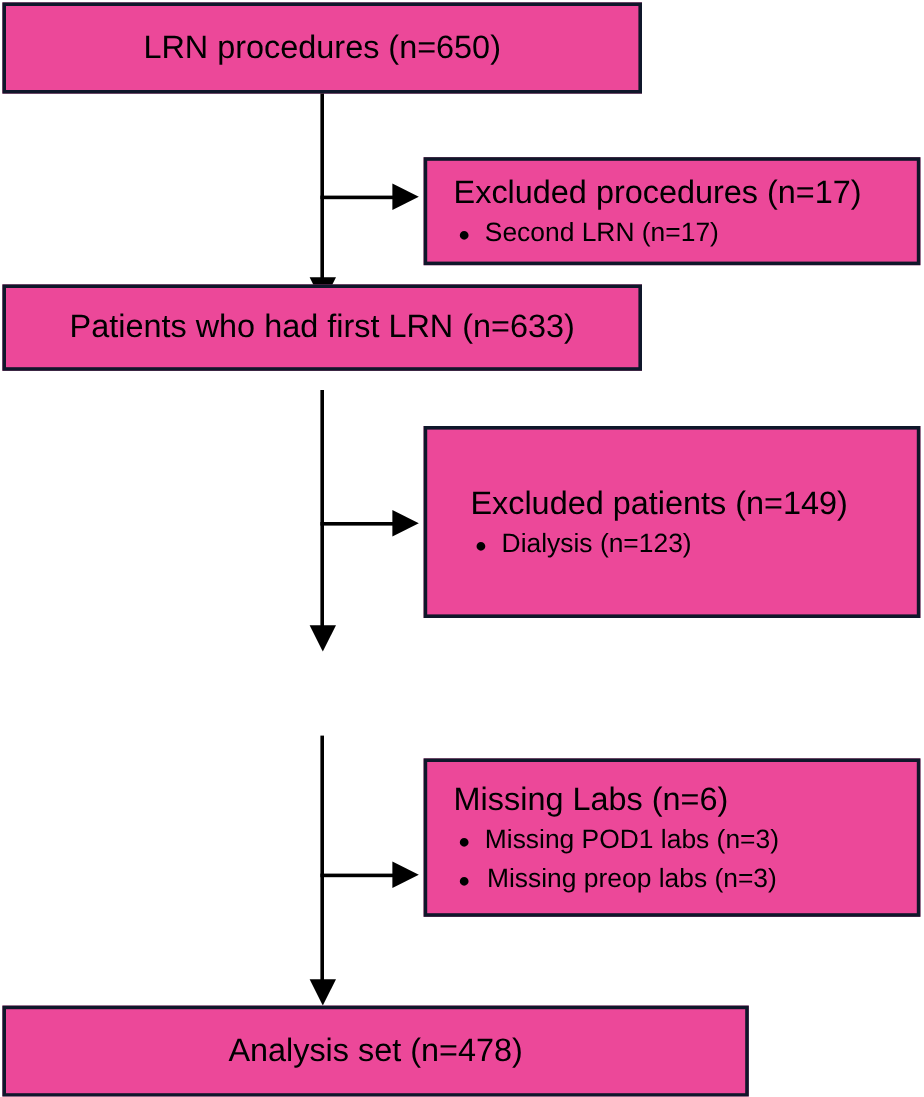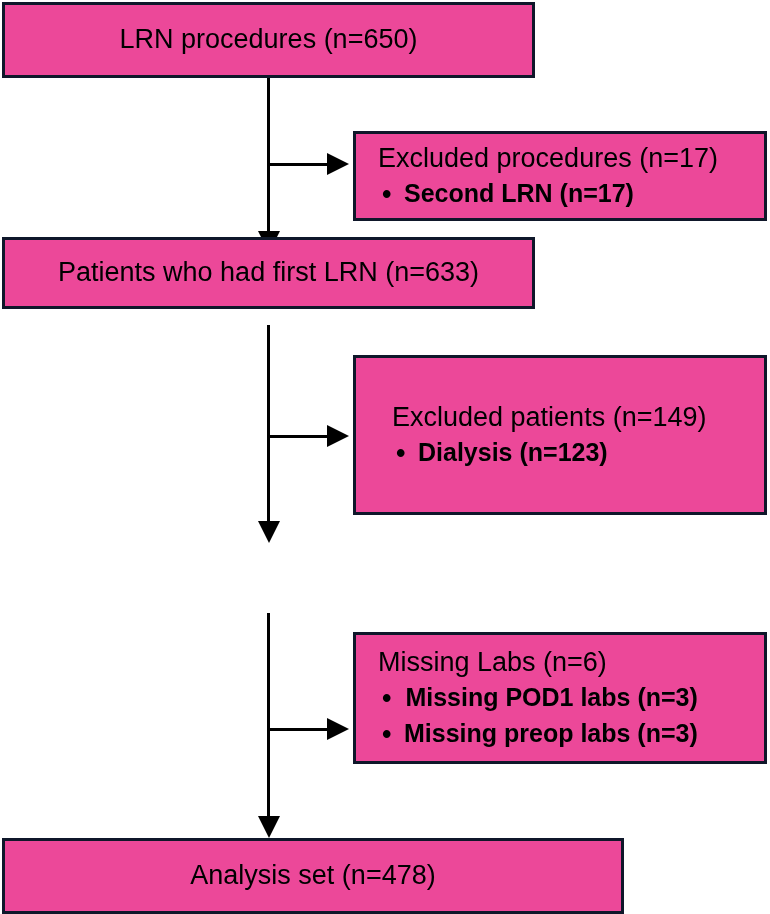--- a/index.html
+++ b/index.html
@@ -44,27 +44,26 @@
     line-height: 1.3;
     text-align: left;
     white-space: nowrap;
   }
   .side-list {
     margin: 0;
     padding: 0;
     list-style: none;
   }
   .side-item {
-    font-size: 25px;
+    font-size: 22px;
     line-height: 1.42;
-    text-align: right;
+    text-align: center;
     white-space: nowrap;
     padding-left: 26px;
     position: relative;
-    font-weight: bold;
   }
   .side-item::before {
     content: "\2022";
     position: absolute;
     left: 4px;
     top: -1px;
     font-size: 27px;
   }
   
   .v-line {

